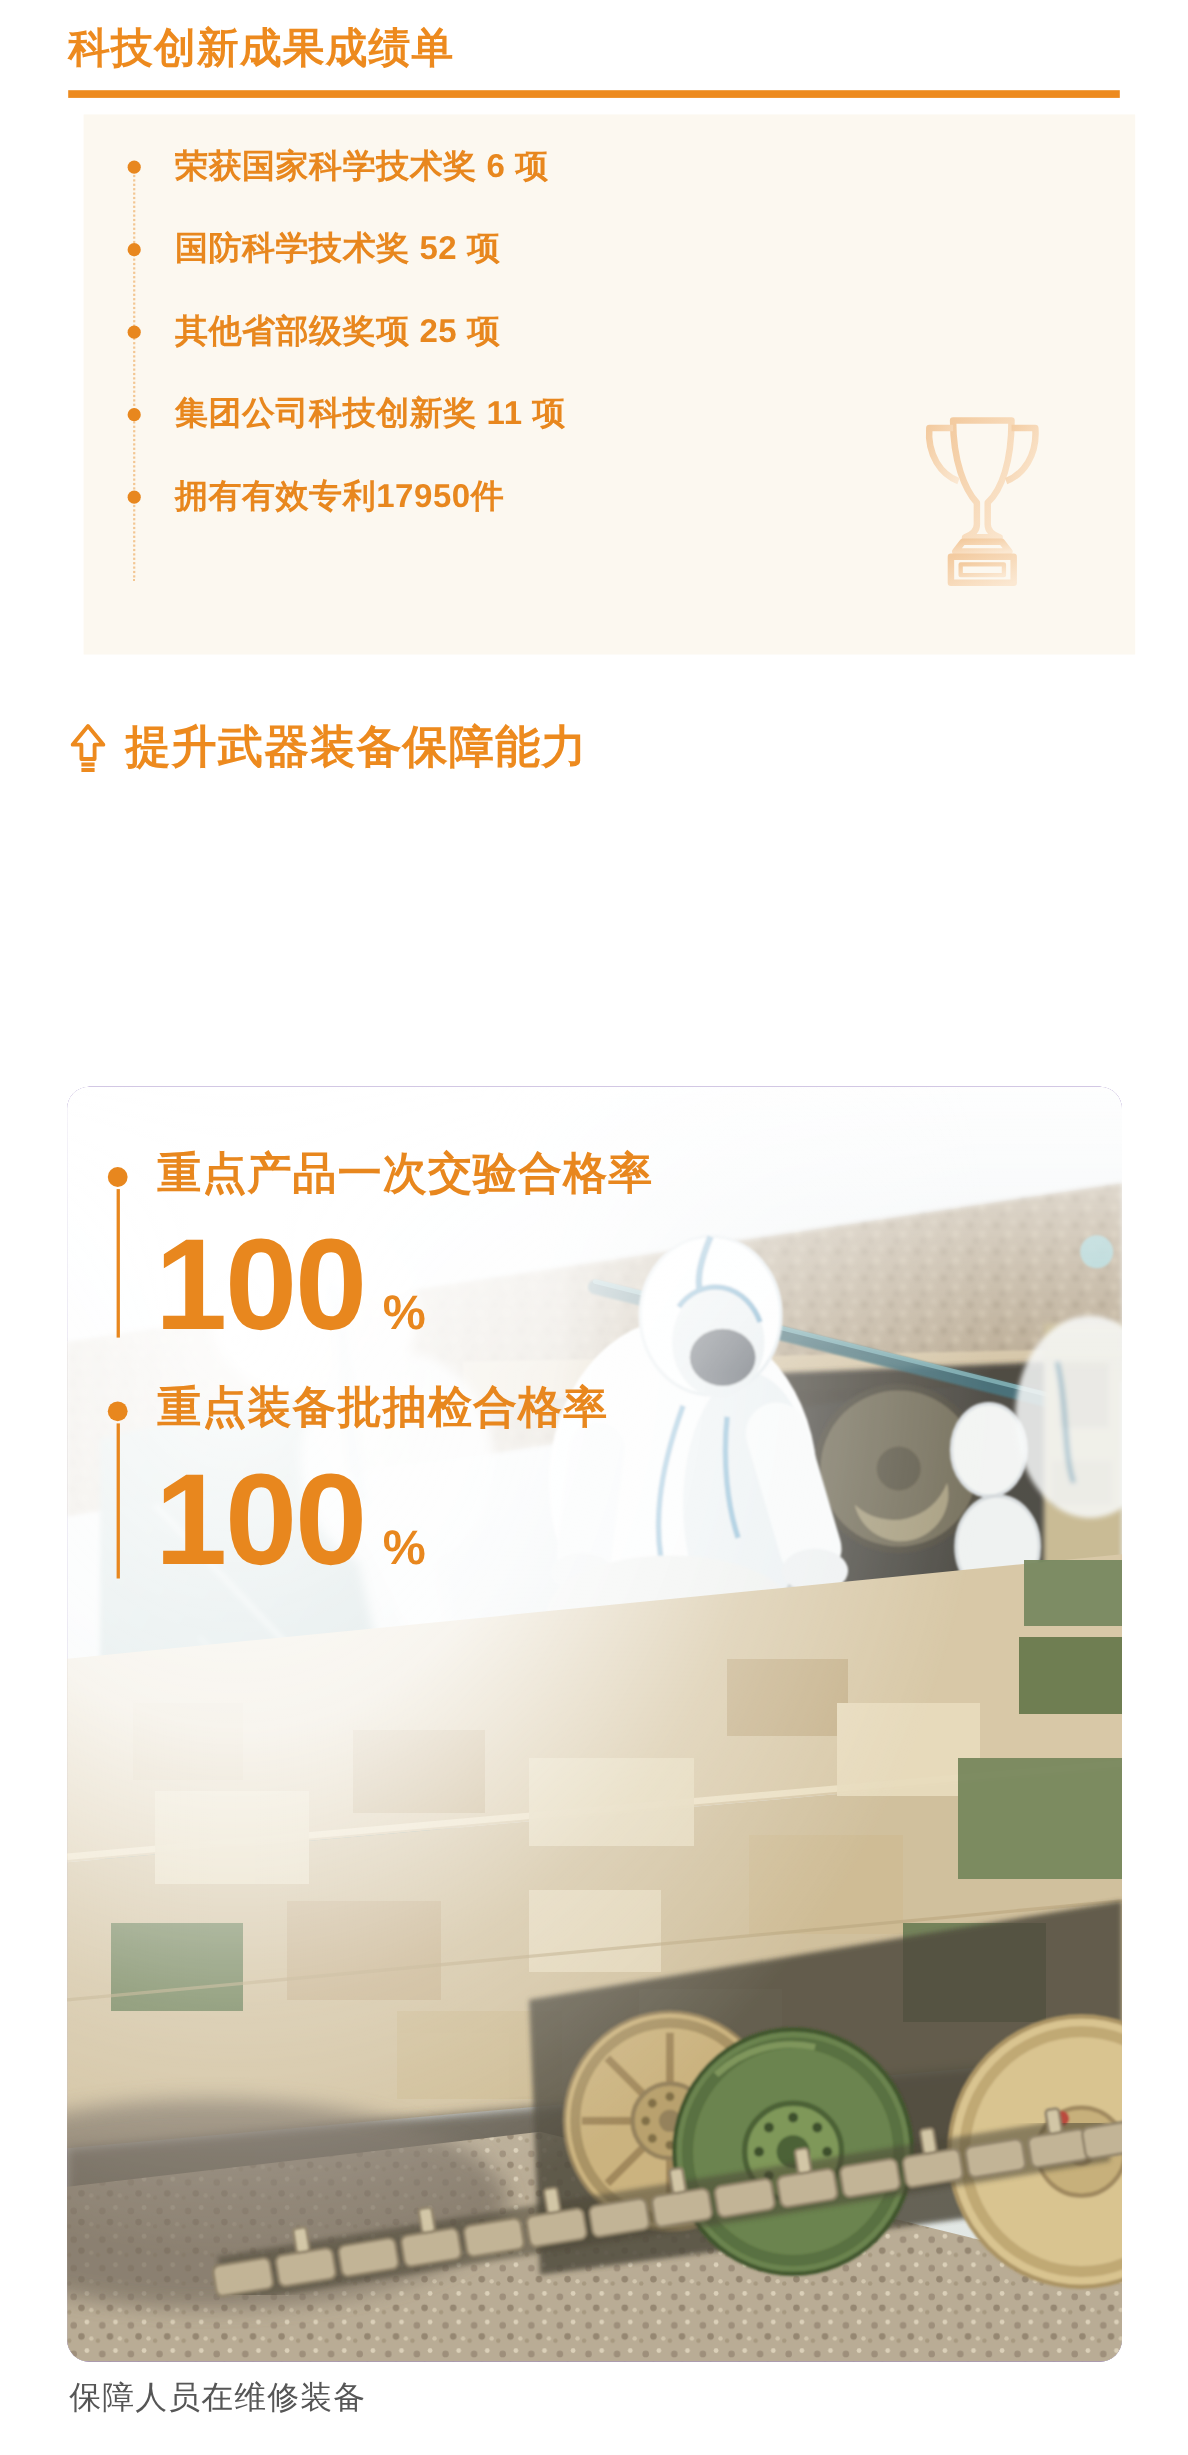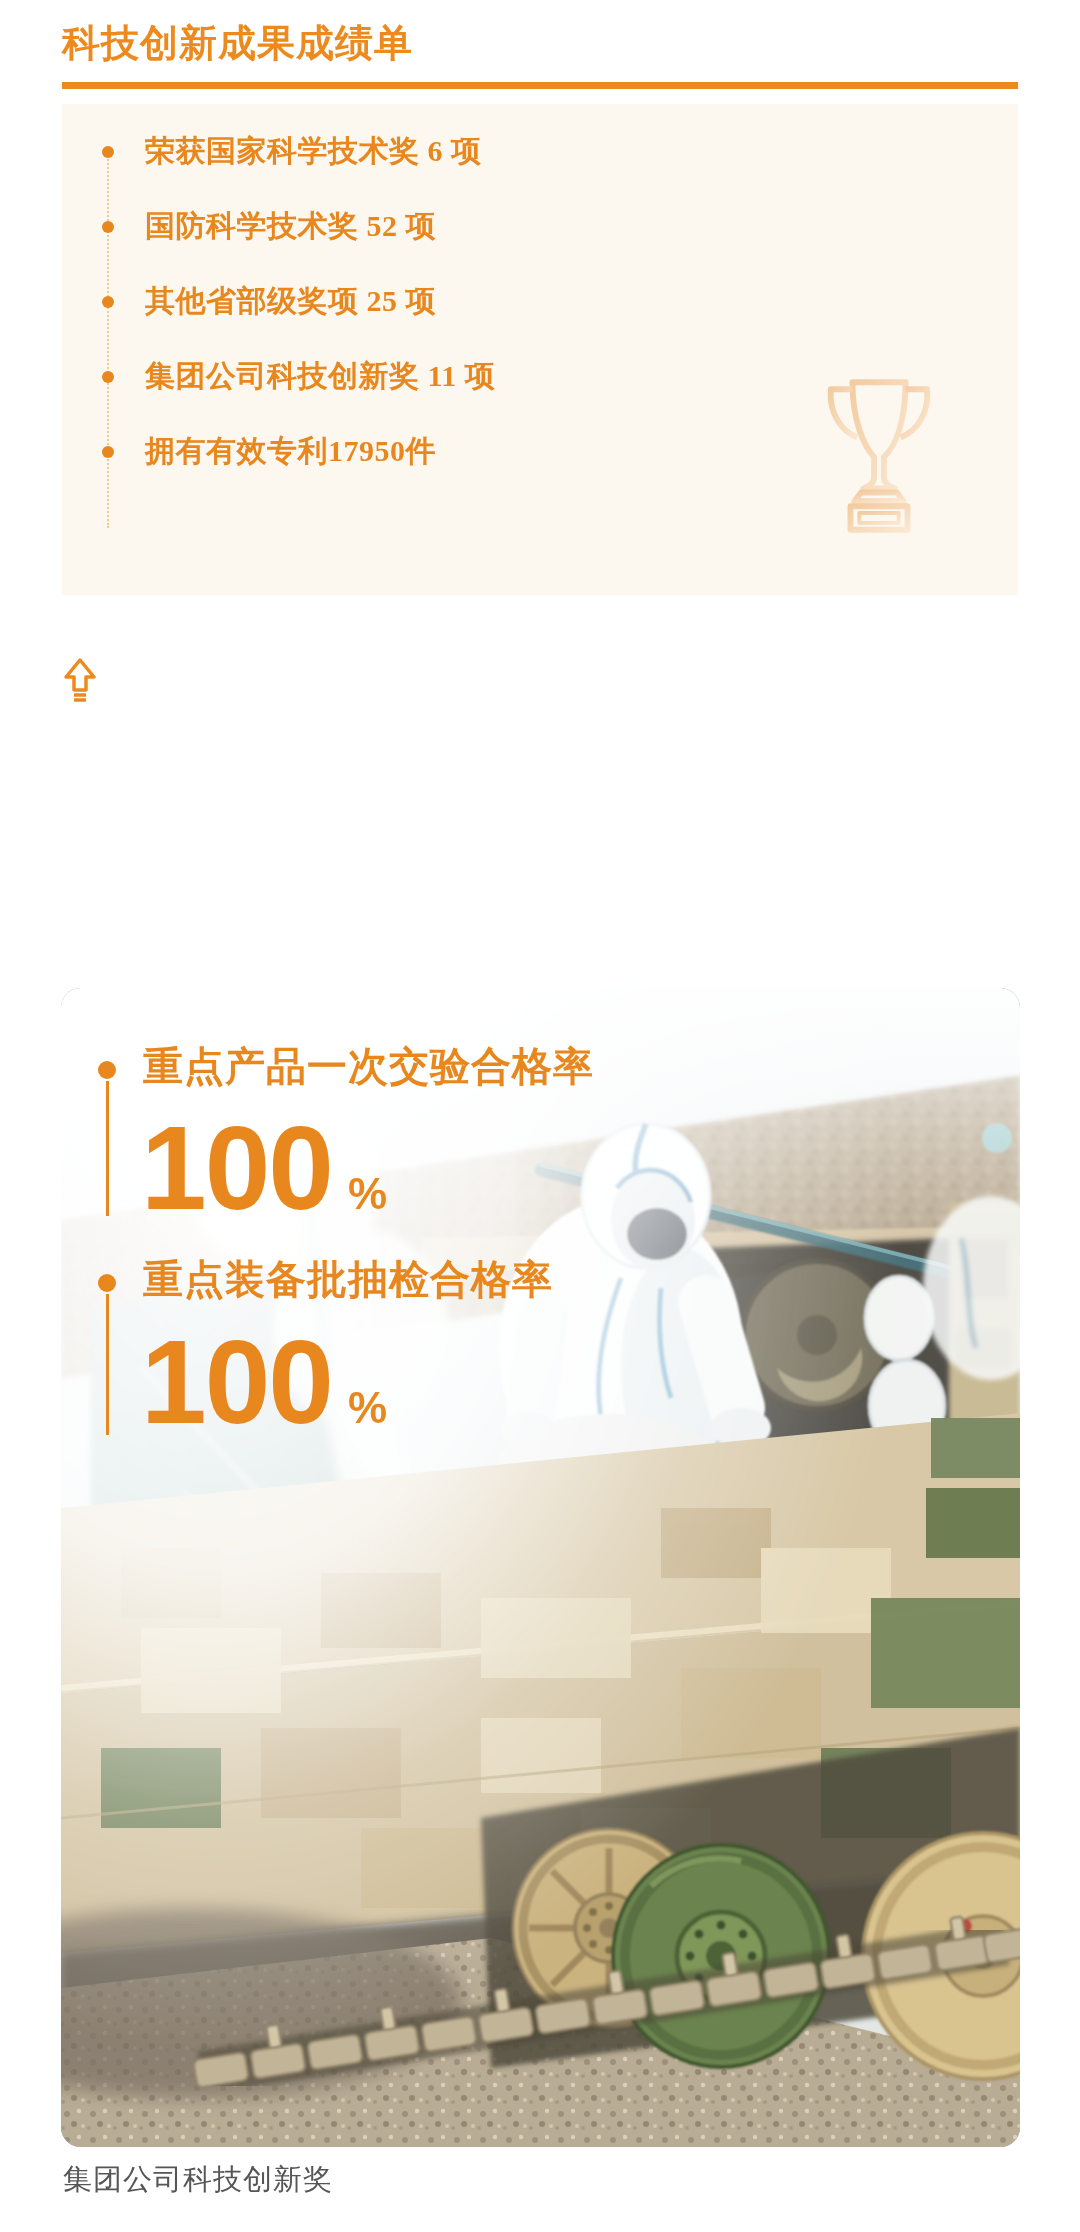--- a/index.html
+++ b/index.html
@@ -14,23 +14,22 @@
   .sc-title{
     position:absolute;left:62px;top:18px;
     font-size:38px;font-weight:bold;color:#ED8A1E;
     letter-spacing:1px;white-space:nowrap;
   }
   .sc-rule{
     position:absolute;left:62px;top:82px;width:956px;height:7px;
     background:#ED8A1E;
   }
   .sc-panel{
-    position:absolute;left:62px;top:104px;width:956px;height:491px;
+    position:absolute;left:76px;top:104px;width:956px;height:491px;
     background:#FCF8F0;
-    font-family:Liberation Serif, serif;
   }
   .sc-list{
     position:absolute;left:0;top:10px;margin:0;padding:0;list-style:none;width:100%;
   }
   .sc-item{
     position:relative;height:75px;display:flex;align-items:center;
   }
   .sc-bullet{
     position:absolute;left:40px;top:50%;margin-top:-6px;
     width:12px;height:12px;border-radius:50%;background:#E8871E;
@@ -148,20 +147,21 @@
     </svg>
   </div>
 
   <svg class="sec-icon" viewBox="0 0 32 46">
     <g fill="none" stroke="#ED8A1E" stroke-width="3.5" stroke-linejoin="round">
       <path d="M16,2 L30,19 H22 V32 H10 V19 H2 Z"></path>
       <path d="M10,37 H22"></path>
       <path d="M10,42 H22"></path>
     </g>
   </svg>
+  <h2 class="sec-title" style="margin:0;">提升武器装备保障能力</h2>
 
 
   <div class="photo-card">
 
     <svg class="photo-svg" viewBox="0 0 959 1159" preserveAspectRatio="none">
       <defs>
         <linearGradient id="sky" x1="0" y1="0" x2="0" y2="1">
           <stop offset="0" stop-color="#f6f8f9"></stop>
           <stop offset="0.35" stop-color="#e7edef"></stop>
           <stop offset="1" stop-color="#dfe4e0"></stop>
@@ -427,15 +427,15 @@
     <div class="stat">
       <span class="stat-dot" style="left:37px;top:286px;"></span>
       <span class="stat-line" style="left:45px;top:306px;height:141px;"></span>
       <div class="stat-label" style="left:82px;top:264px;text-align:right;">重点装备批抽检合格率</div>
       <div class="stat-value-row" style="left:80px;top:352px;">
         <span class="stat-value">100</span><span class="stat-unit">%</span>
       </div>
     </div>
   </div>
 
-  <div class="caption">集团公司科技创新奖</div>
+  <div class="caption">保障人员在维修装备</div>
 
 </div>
 
 </body></html>

